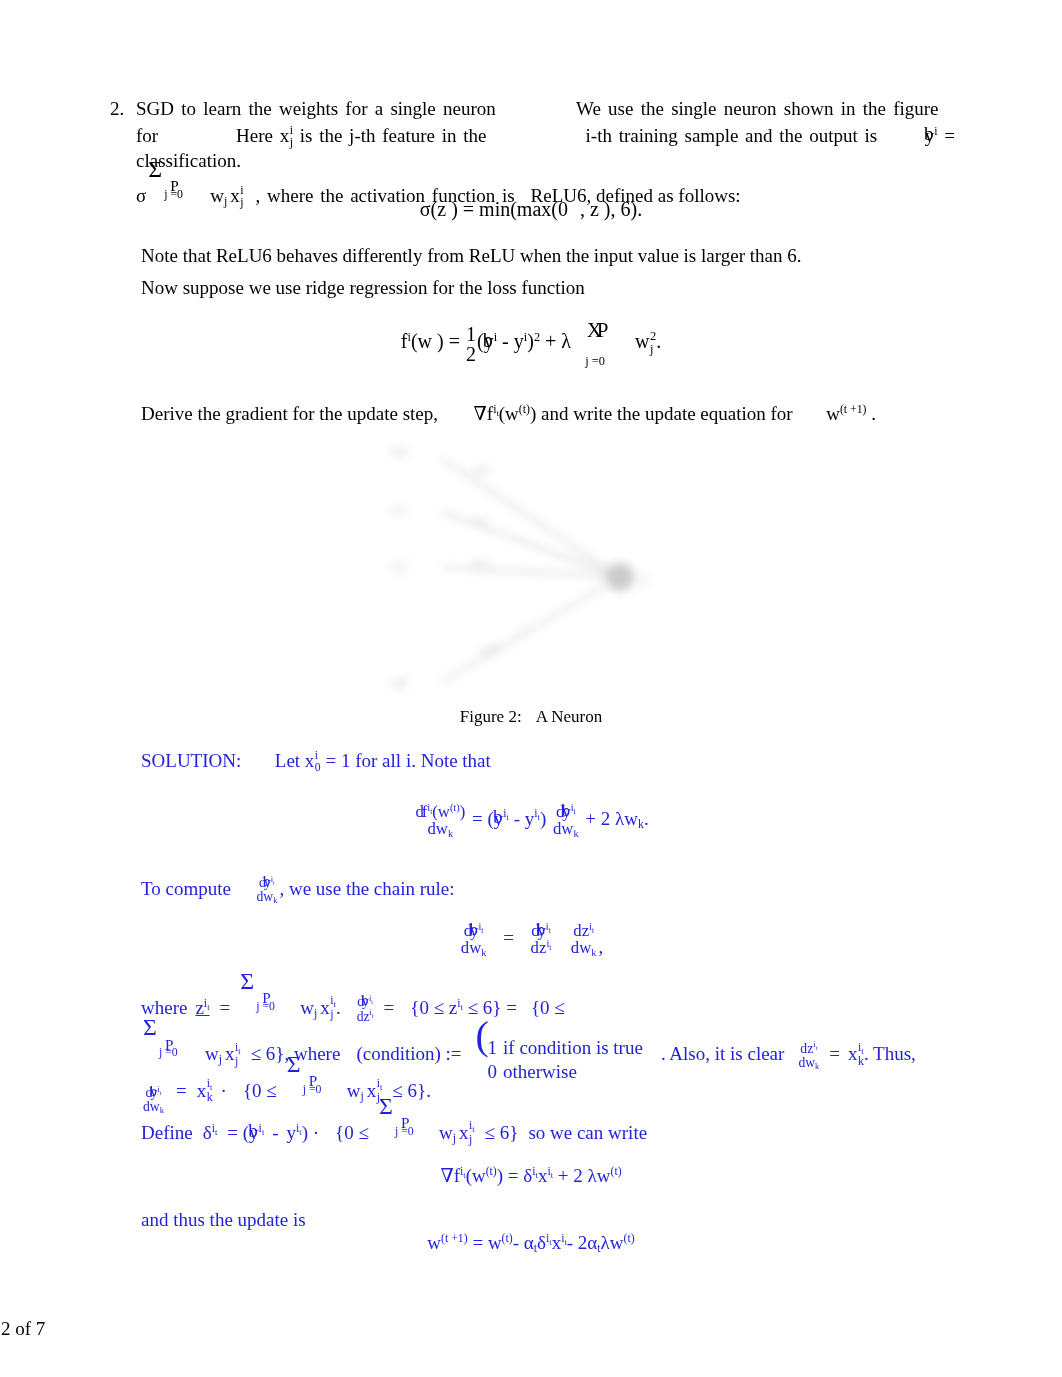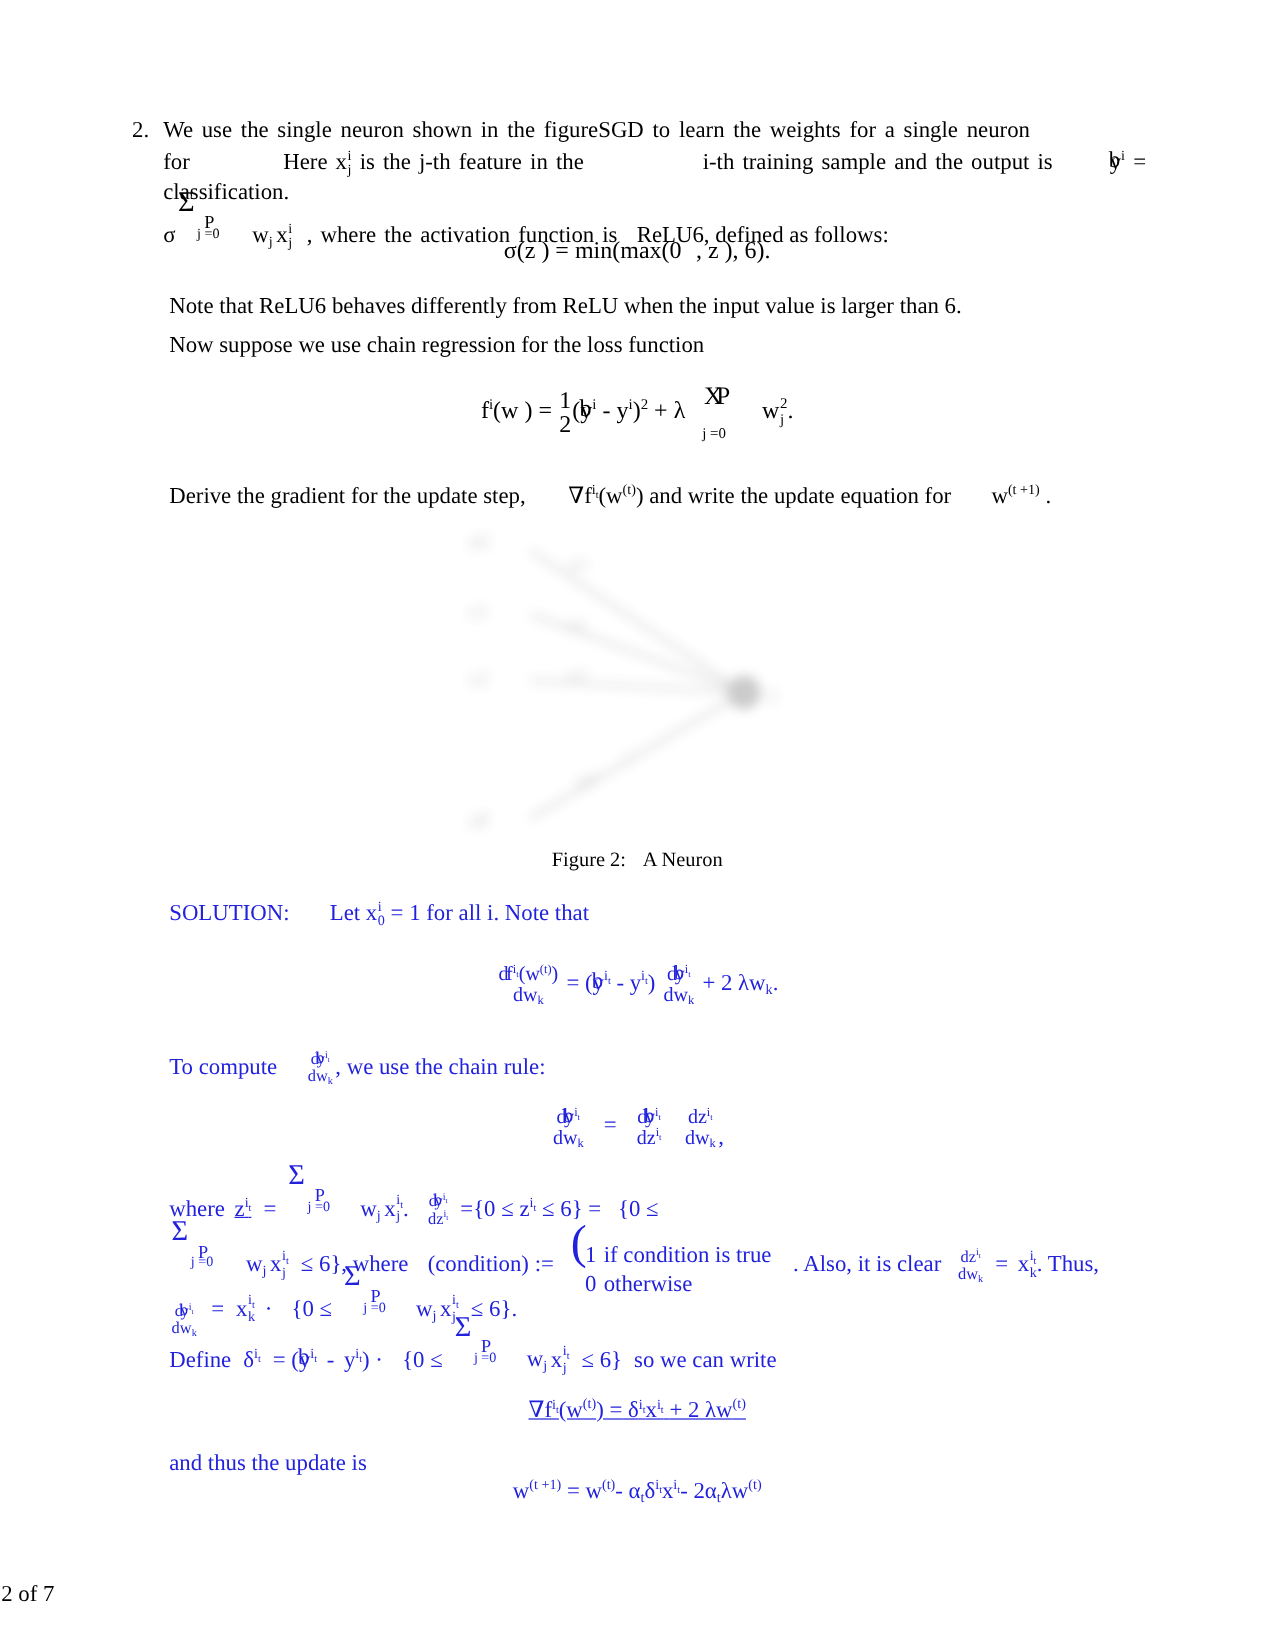--- a/index.html
+++ b/index.html
@@ -189,22 +189,22 @@
 </head>
 <body>
 
 <div class="page">
   <div class="content">
 
     <div class="blk" style="left:110px; top:96px; width:845px; font-size:19px; line-height:25px;">
 
       <div style="display:flex; align-items:baseline;">
         <span style="width:26px; flex:none;">2.</span>
+        <span style="width:440px; flex:none; word-spacing:2.5px;">SGD to learn the weights for a single neuron</span>
         <span style="word-spacing:2.5px;">We use the single neuron shown in the figure</span>
-        <span style="width:440px; flex:none; word-spacing:2.5px;">SGD to learn the weights for a single neuron</span>
       </div>
 
       <div style="display:flex; align-items:baseline; margin-top:2px;">
         <span style="width:26px; flex:none;"></span>
         <span style="width:100px; flex:none;">for classification.</span>
         <span style="word-spacing:2px;">
           <span>Here x</span><span class="updown"><span>i</span><span>j</span></span>
           <span>is the</span>
           <span>j</span><span>-th feature in the</span>
         </span>
@@ -234,21 +234,21 @@
       </div>
     </div>
 
     <div class="blk center" style="left:0; top:198px; width:1062px; font-size:20px;">
       <span>σ(z ) =</span>
       <span>min(max(0</span><span style="display:inline-block;width:12px;"></span><span>, z ), 6).</span>
     </div>
 
     <div class="blk" style="left:141px; top:245px; width:820px; font-size:19px;">Note that ReLU6 behaves differently from ReLU when the input value is larger than 6.</div>
 
-    <div class="blk" style="left:141px; top:277px; width:820px; font-size:19px;">Now suppose we use chain regression for the loss function</div>
+    <div class="blk" style="left:141px; top:277px; width:820px; font-size:19px;">Now suppose we use ridge regression for the loss function</div>
 
     <div class="blk center" style="left:0; top:320px; width:1062px; font-size:20px;">
       <span style="display:inline-block; text-align:left;">
         <span>f</span><sup class="s">i</sup><span>(w ) =</span>
         <span class="halffrac">
           <span>1</span>
           <span>2</span>
         </span><span>(</span><span class="yhat"><span class="b">y</span><span class="h">b</span></span><sup class="s">i</sup>
         <span>-</span>
         <span>y</span><sup class="s">i</sup><span>)</span><sup class="s">2</sup>
@@ -367,21 +367,21 @@
           <span class="j0">j =0</span>
         </span>
         <span style="margin-left:10px;"><span>w</span><sub class="s">j</sub><span style="margin-left:3px;">x</span><span class="updown"><span><span>i</span><sub style="font-size:0.72em;">t</sub></span><span>j</span></span><span>.</span></span>
         <span style="margin-left:14px;">
           <span class="frac small">
             <span class="num"><span style="letter-spacing:-2px;">d</span><span class="yhat"><span class="b">y</span><span class="h">b</span></span><sup class="s it-idx"><span>i</span><sub>t</sub></sup></span>
             <span class="den"><span>dz</span><sup class="s it-idx"><span>i</span><sub>t</sub></sup></span>
           </span>
         </span>
         <span style="margin-left:8px;">=</span>
-        <span style=""><span>{0 ≤  z</span><sup class="s it-idx"><span>i</span><sub>t</sub></sup> <span>≤  6} =</span></span>
+        <span style="margin-left:16px;"><span>{0 ≤  z</span><sup class="s it-idx"><span>i</span><sub>t</sub></sup> <span>≤  6} =</span></span>
         <span style="margin-left:14px;">{0 ≤</span>
       </div>
 
       <div style="display:flex; align-items:baseline; margin-top:12px; position:relative;">
         <span class="sum-offset">
           <span class="sg">Σ</span>
           <span class="pp">P</span>
           <span class="j0">j =0</span>
         </span>
         <span style="margin-left:12px;"><span>w</span><sub class="s">j</sub><span style="margin-left:3px;">x</span><span class="updown"><span><span>i</span><sub style="font-size:0.72em;">t</sub></span><span>j</span></span></span>
@@ -448,21 +448,21 @@
           <span class="sg">Σ</span>
           <span class="pp">P</span>
           <span class="j0">j =0</span>
         </span>
         <span style="margin-left:10px;"><span>w</span><sub class="s">j</sub><span style="margin-left:3px;">x</span><span class="updown"><span><span>i</span><sub style="font-size:0.72em;">t</sub></span><span>j</span></span></span>
         <span style="margin-left:10px;">≤  6}</span>
         <span style="margin-left:10px;">so we can write</span>
       </span>
     </div>
 
-    <div class="blk blue center" style="left:0; top:1164px; width:1062px; font-size:19px;text-decoration:underline;">
+    <div class="blk blue center" style="left:0; top:1164px; width:1062px; font-size:19px;">
       <span>∇f</span><sup class="s it-idx"><span>i</span><sub>t</sub></sup><span>(w</span><sup class="s">(t)</sup><span>) =</span>
       <span><span>δ</span><sup class="s it-idx"><span>i</span><sub>t</sub></sup><span>x</span><sup class="s it-idx"><span>i</span><sub>t</sub></sup></span>
       <span>+ 2 λw</span><sup class="s">(t)</sup>
     </div>
 
     <div class="blk blue" style="left:141px; top:1209px; width:850px; font-size:19px;">and thus the update is</div>
 
     <div class="blk blue center" style="left:0; top:1232px; width:1062px; font-size:19px;">
       <span>w</span><sup class="s">(t +1)</sup>
       <span>=</span>

